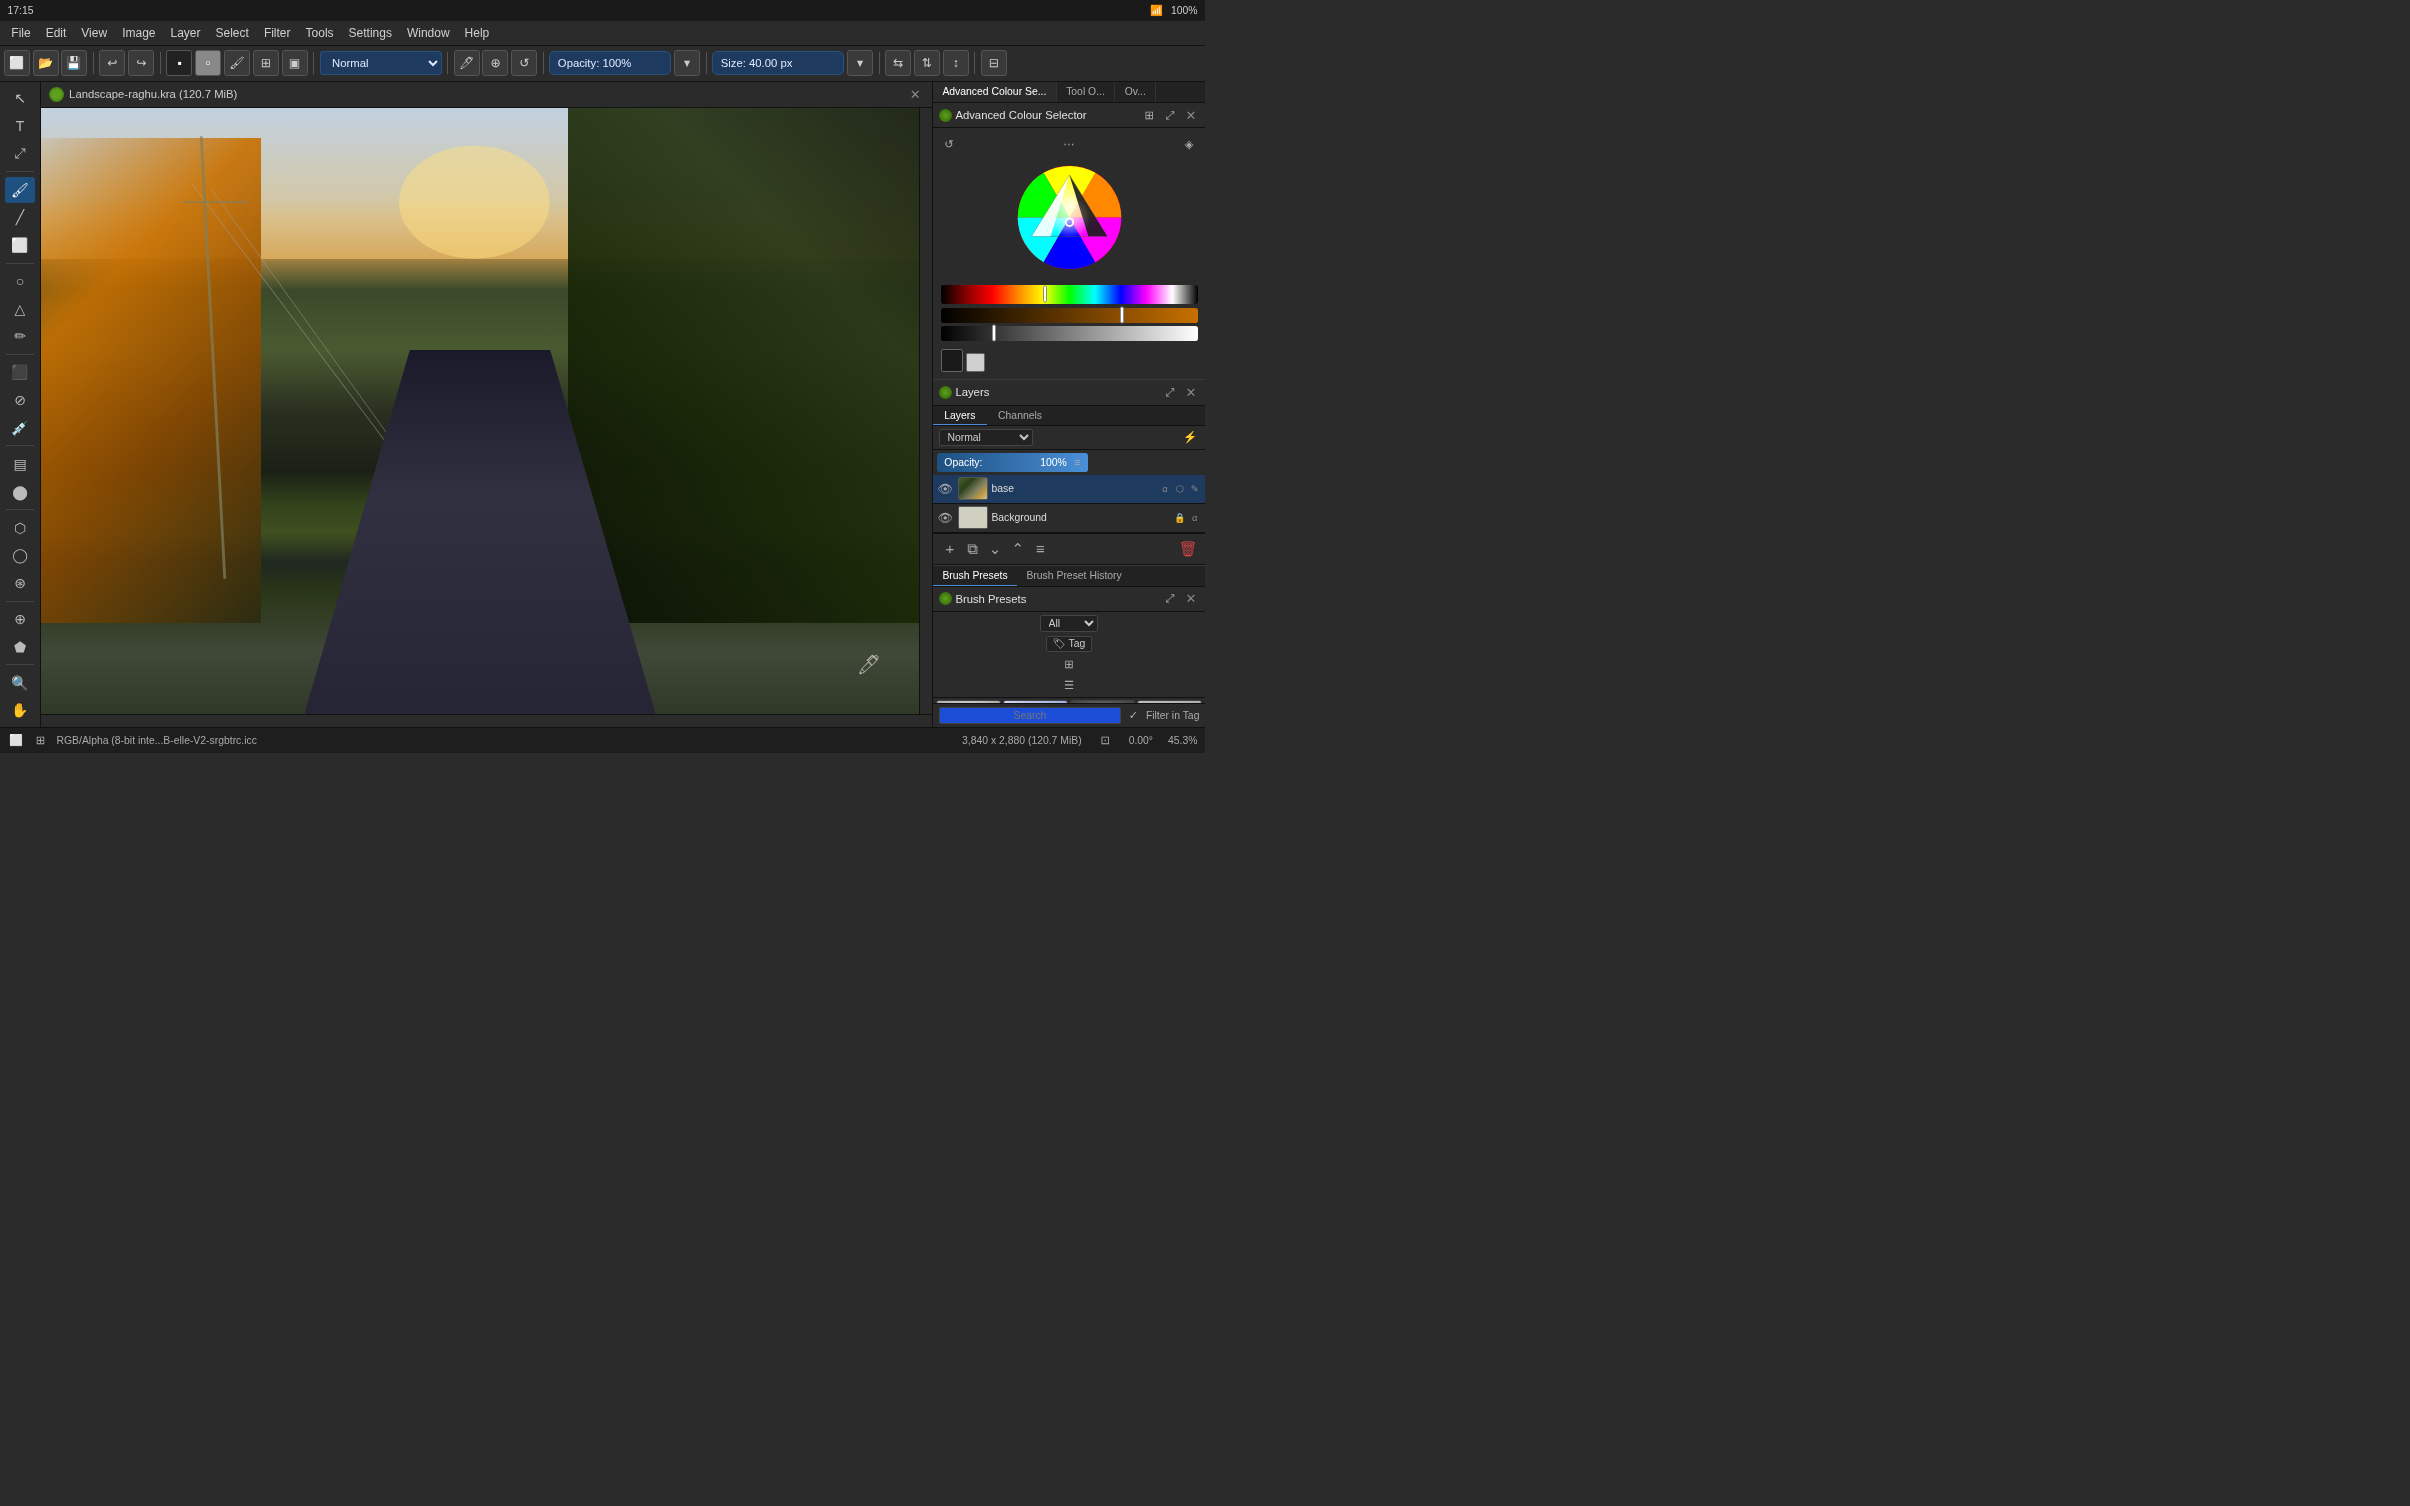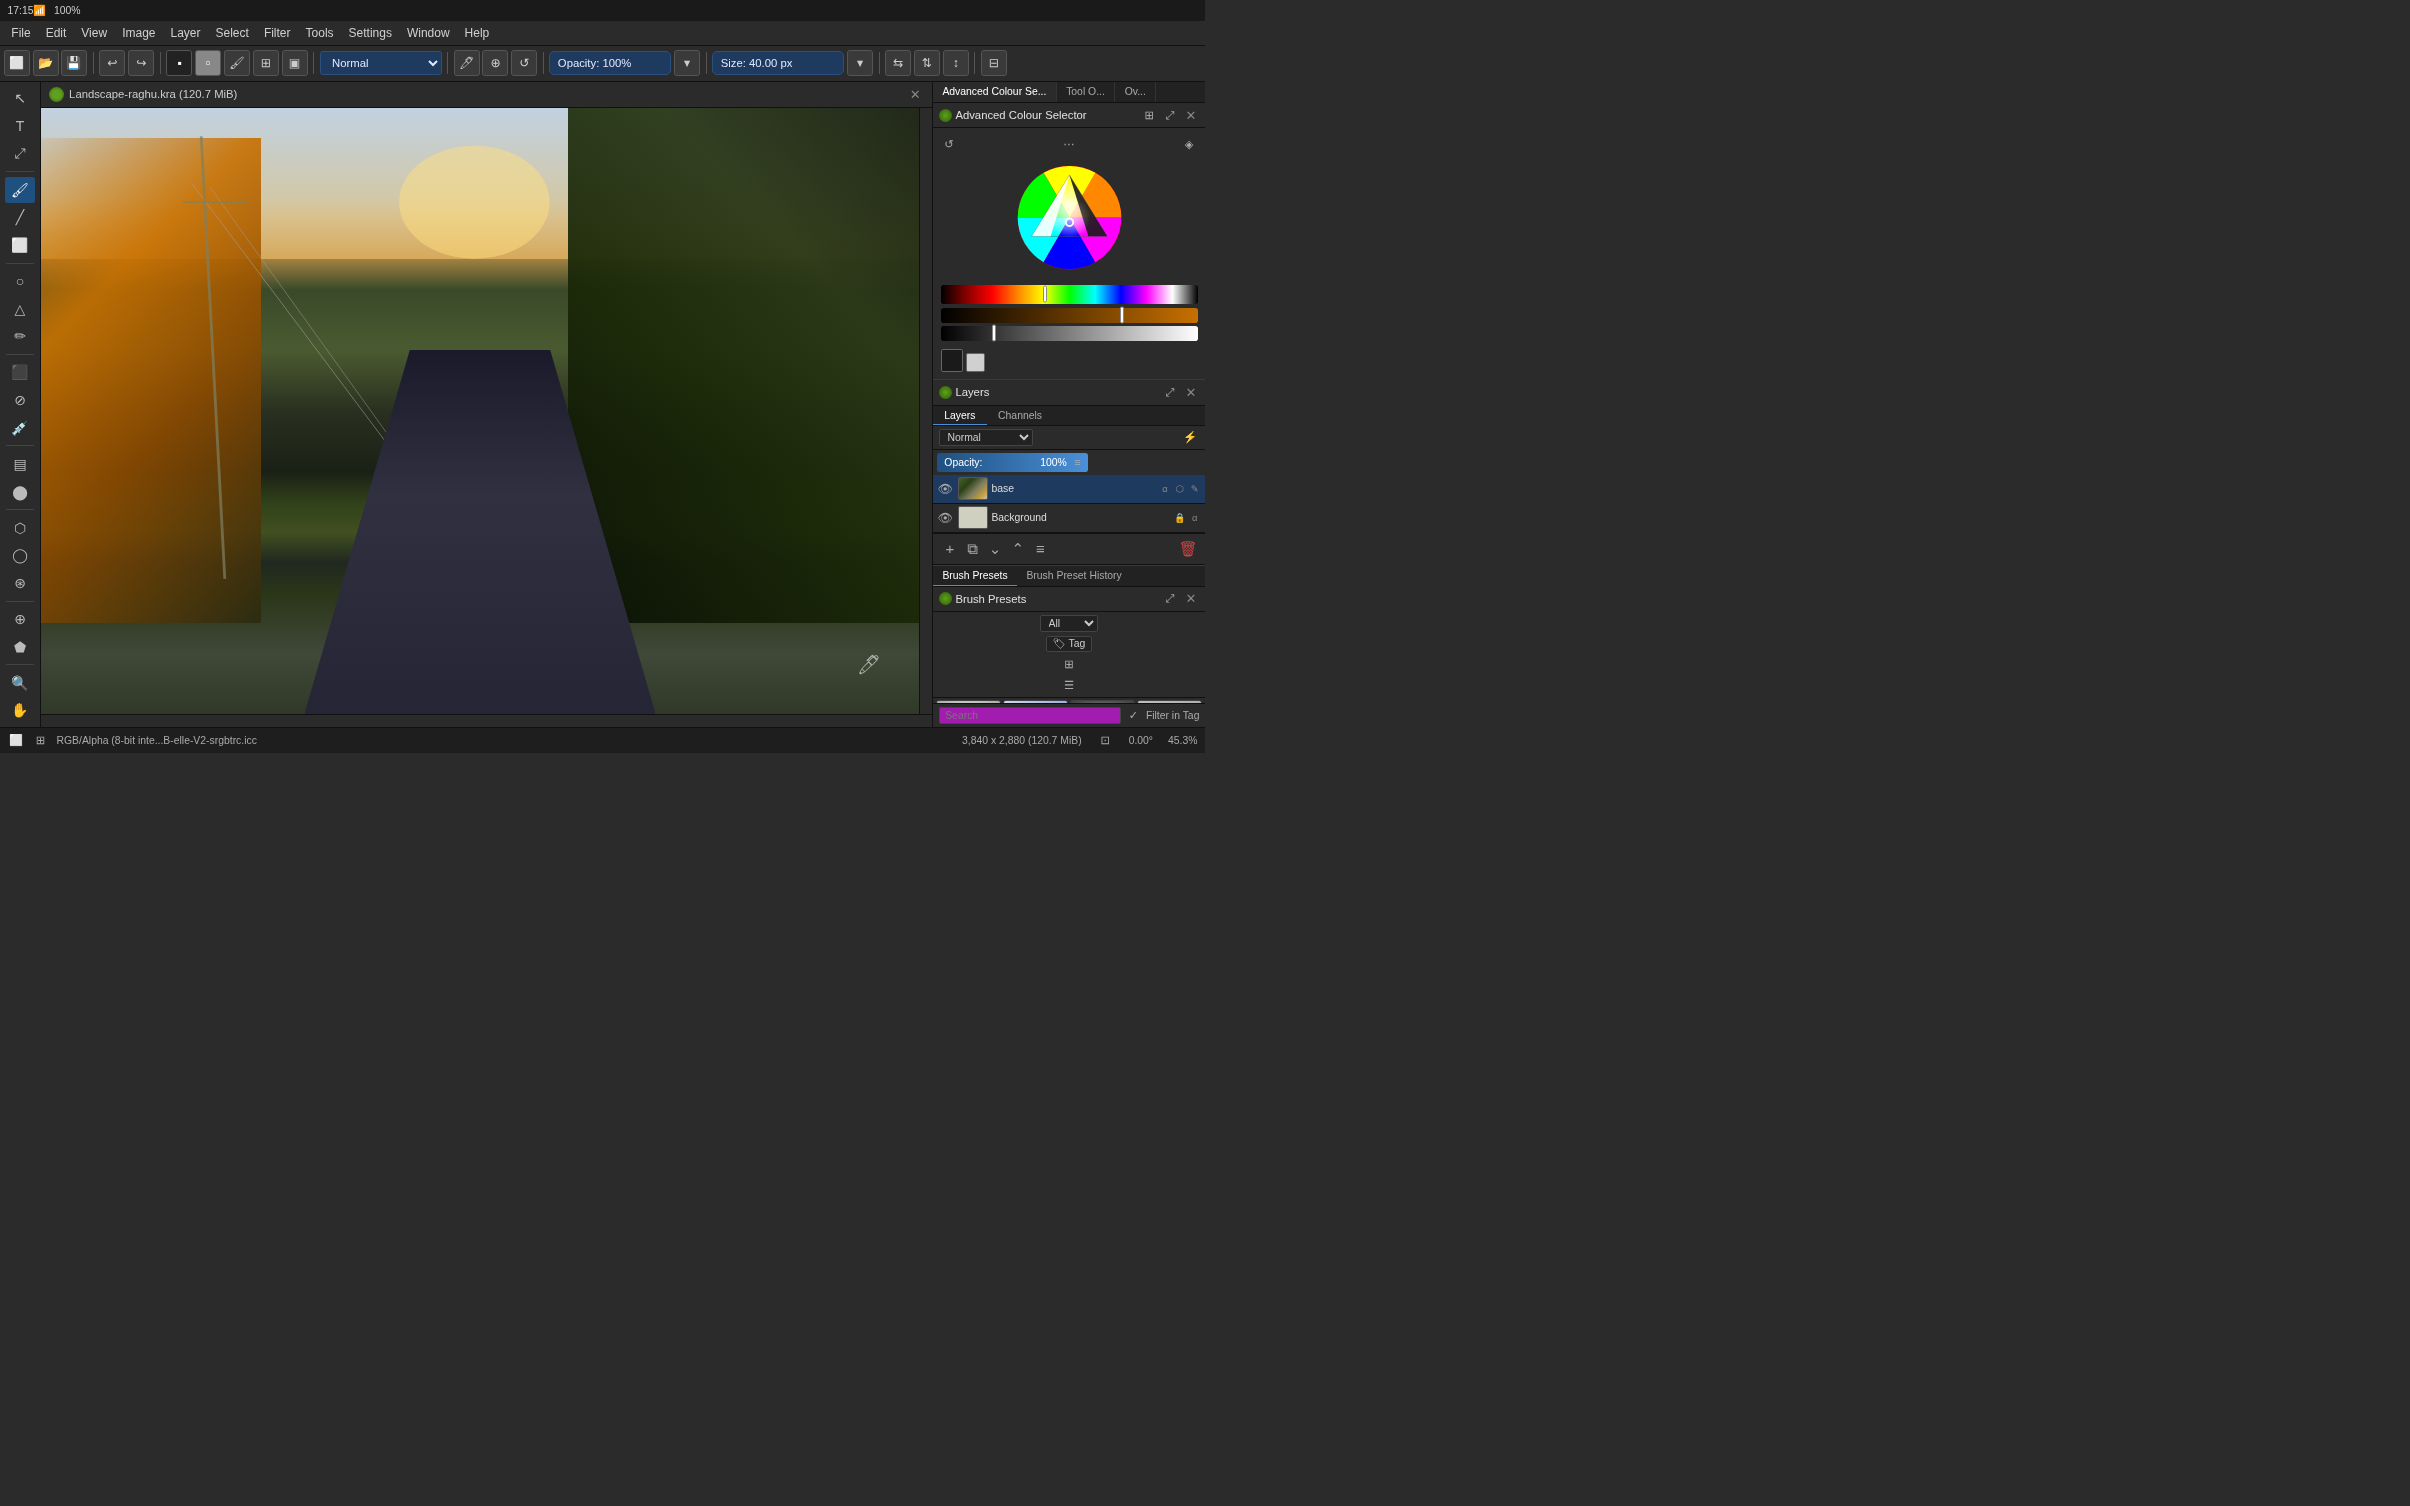--- a/index.html
+++ b/index.html
@@ -13,20 +13,21 @@
       overflow: hidden;
       display: flex;
       flex-direction: column;
     }
 
     
     .top-bar {
       background: #1a1a1a;
       display: flex;
       align-items: center;
+      justify-content: space-between;
       padding: 0 7.5px;
       height: 21px;
       font-size: 10.4px;
       color: #ccc;
     }
     .top-bar-right { display: flex; align-items: center; gap: 7.5px; }
 
     
     .menu-bar {
       background: #2b2b2b;
@@ -508,26 +509,27 @@
 
     .brush-search-bar {
       display: flex;
       align-items: center;
       padding: 2.8px 5.6px;
       border-top: 0.9px solid #111;
       gap: 3.8px;
     }
     .brush-search-input {
       flex: 1;
-      background: #a21caf;
+      background: #1d4ed8;
       border: 0.9px solid #444;
       color: #ccc;
       padding: 1.9px 5.6px;
       font-size: 10.4px;
       border-radius: 1.9px;
+      text-align: center;
     }
 
     
     .bi-1 { background: radial-gradient(circle, #e8e8e8 30%, #ccc 60%, #aaa 100%); }
     .bi-2 { background: linear-gradient(135deg, #d0d8f0 0%, #a0b0e0 50%, #8090c0 100%); }
     .bi-3 { background: radial-gradient(ellipse, #909090 20%, #606060 60%, #404040 100%); }
     .bi-4 { background: linear-gradient(45deg, #e8e8e8 0%, #c0c0c0 40%, #b0b0b0 100%); }
     .bi-5 { background: linear-gradient(135deg, #1a1a1a 0%, #333 50%, #111 100%); }
     .bi-6 { background: linear-gradient(135deg, #2a2a2a 0%, #444 50%, #1a1a1a 100%); }
     .bi-7 { background: linear-gradient(135deg, #3a3a3a 0%, #555 50%, #222 100%); }

